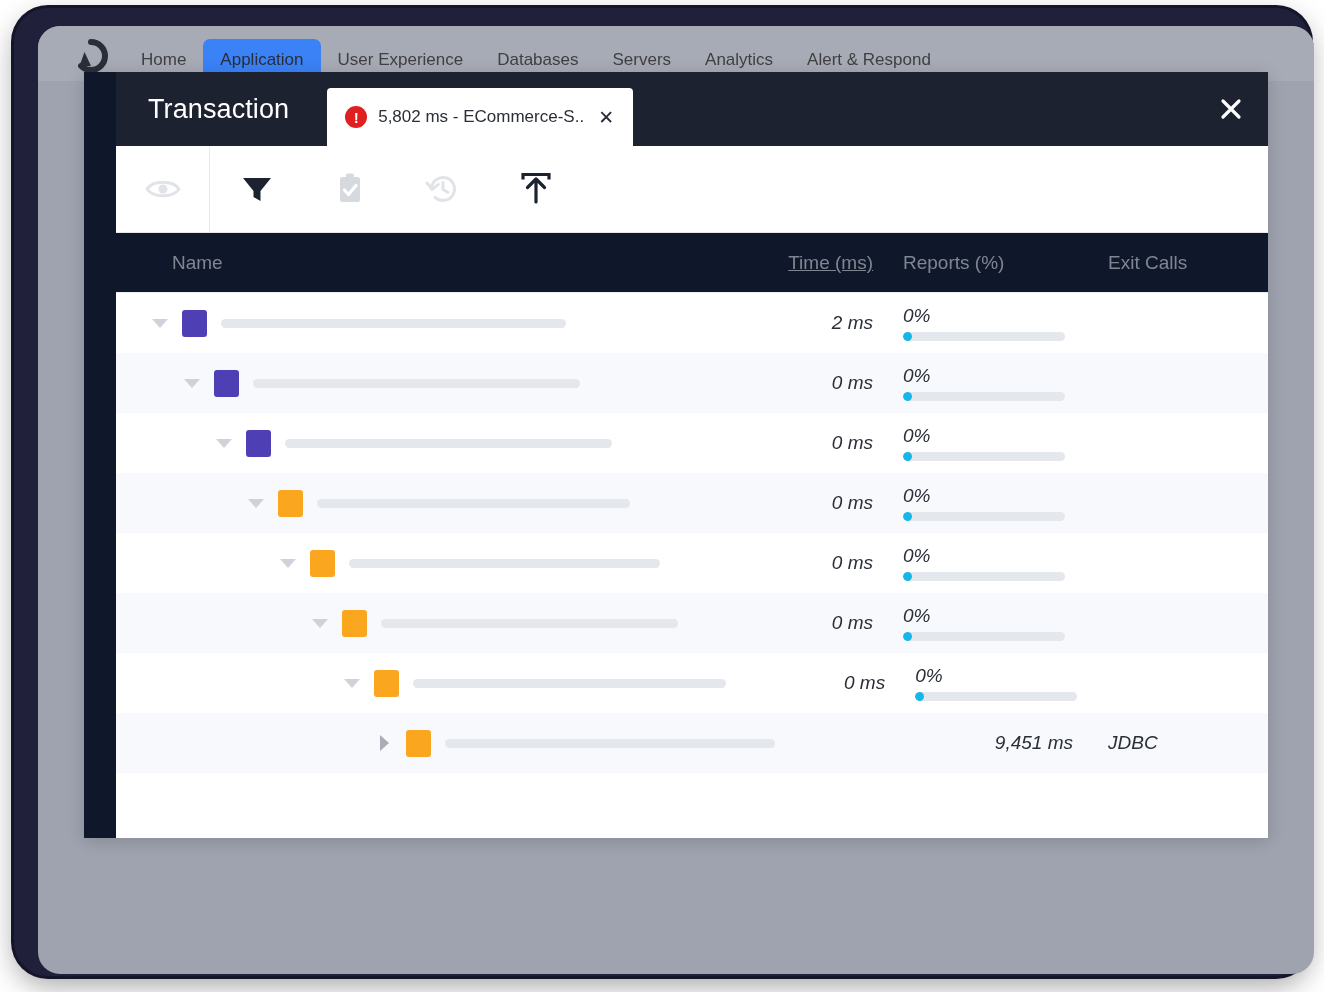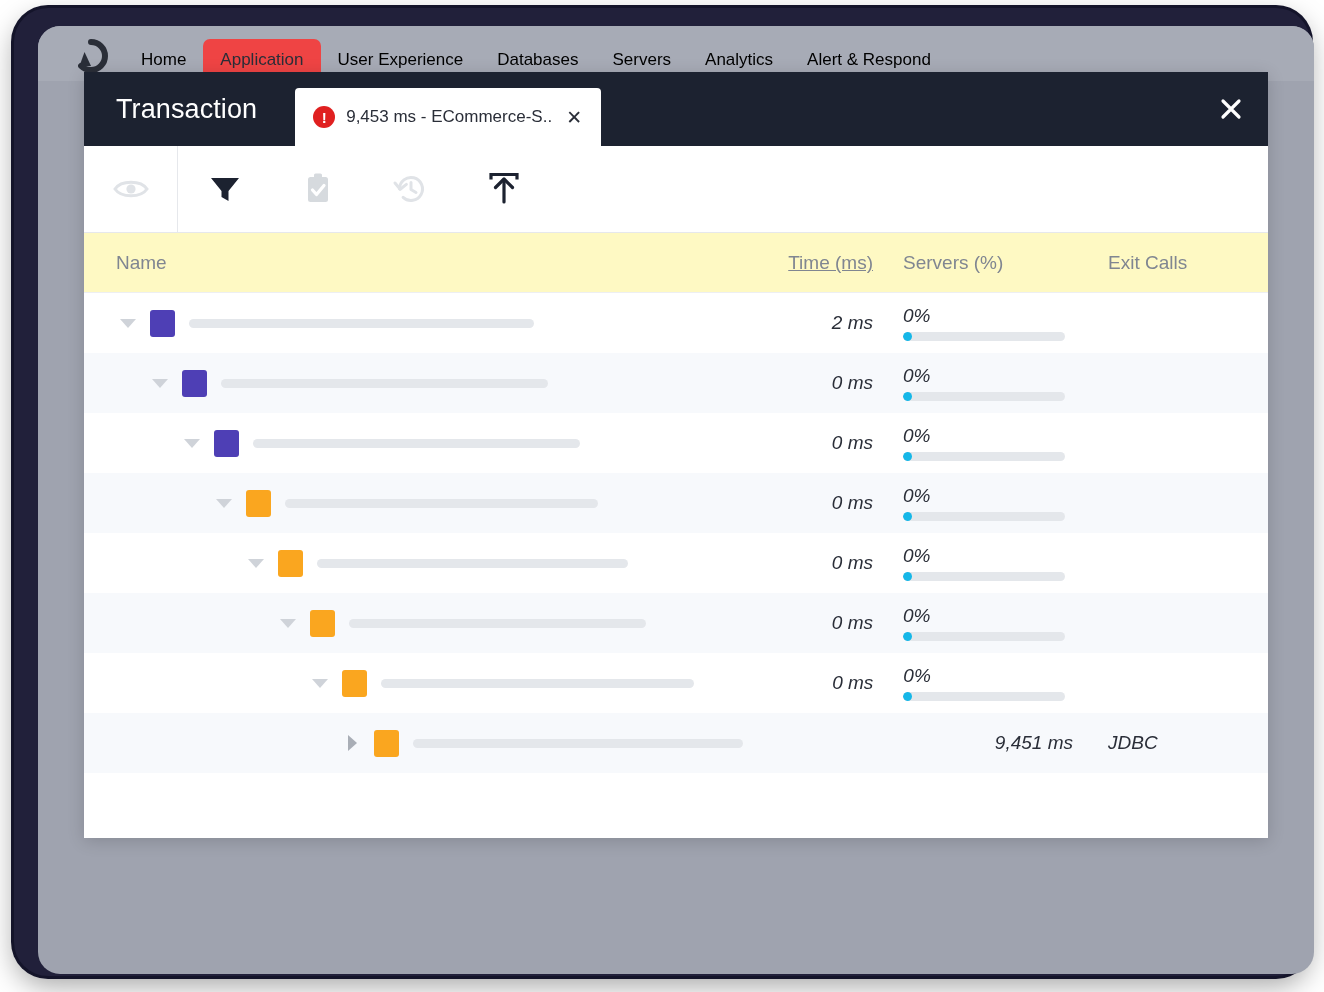--- a/index.html
+++ b/index.html
@@ -67,43 +67,44 @@
 
   #navlist {
     display: flex;
     align-items: flex-end;
     height: 55px;
     margin-left: 10px;
   }
 
   .navitem {
     font-size: 17px;
-    color: #000000;
+    color: #404040;
     padding: 0 17px;
     height: 42px;
     line-height: 42px;
     white-space: nowrap;
     border-radius: 7px 7px 0 0;
   }
   .navitem.active {
-    background: #ef4444;
+    background: #3b82f6;
     color: #2a2e38;
   }
 
   
   #panel {
     position: absolute;
     left: 46px;
     top: 46px;
     width: 1184px;
     height: 766px;
-    background: #fef9c3;
+    background: #0f172a;
     display: flex;
     flex-direction: column;
     box-shadow: 0 3px 16px rgba(0,0,0,.16);
+    padding-left: 32px;
   }
 
   #panel-header {
     height: 74px;
     background: #1c2230;
     display: flex;
     align-items: stretch;
     position: relative;
     flex: 0 0 auto;
   }
@@ -193,21 +194,21 @@
     display: flex;
     align-items: center;
     border-bottom: 1px solid #edeff2;
     flex: 0 0 auto;
   }
   .th {
     font-size: 19px;
     color: #808691;
     font-weight: normal;
   }
-  .col-name  { flex: 1 1 auto; padding-left: 32px; }
+  .col-name  { flex: 1 1 auto; padding-left: 32px; margin-left: 24px; }
   .col-time  { width: 180px; text-align: right; text-decoration: underline; }
   .col-pct   { width: 200px; padding-left: 30px; }
   .col-exit  { width: 195px; padding-left: 35px; }
 
   #table-body { flex: 1 1 auto; background: #ffffff; font-style: italic; }
 
   .row {
     height: 60px;
     display: flex;
     align-items: center;
@@ -320,21 +321,21 @@
 
       <div id="panel">
 
         <div id="panel-header">
           <div id="panel-title">Transaction</div>
 
           <div id="doc-tab">
             <span class="err-badge">
               <span>!</span>
             </span>
-            <span id="doc-tab-label">9,453 ms - ECommerce-S..</span>
+            <span id="doc-tab-label">5,802 ms - ECommerce-S..</span>
             <span id="doc-tab-close">✕</span>
           </div>
 
           <div id="panel-close">
             <svg width="30" height="30" viewBox="0 0 30 30">
               <path d="M7 7 L23 23 M23 7 L7 23" stroke="#ffffff" stroke-width="3.2" stroke-linecap="round"></path>
             </svg>
           </div>
         </div>
 
@@ -377,21 +378,21 @@
               <path d="M20 33 L20 11" stroke="#1c2230" stroke-width="3.2" stroke-linecap="round"></path>
               <path d="M11.5 18.5 L20 10 L28.5 18.5" fill="none" stroke="#1c2230" stroke-width="3.2" stroke-linecap="round" stroke-linejoin="round"></path>
             </svg>
           </div>
 
         </div>
 
         <div id="table-head">
           <div class="th col-name">Name</div>
           <div class="th col-time">Time (ms)</div>
-          <div class="th col-pct">Servers (%)</div>
+          <div class="th col-pct">Reports (%)</div>
           <div class="th col-exit">Exit Calls</div>
         </div>
 
         <div id="table-body">
             <div class="row">
               <div class="cell-name" style="padding-left: 32px;">
                 <div class="twisty">
                   <div class="tri-down"></div>
                 </div>
                 <div class="tile" style="background: rgb(78, 63, 181);"></div>

